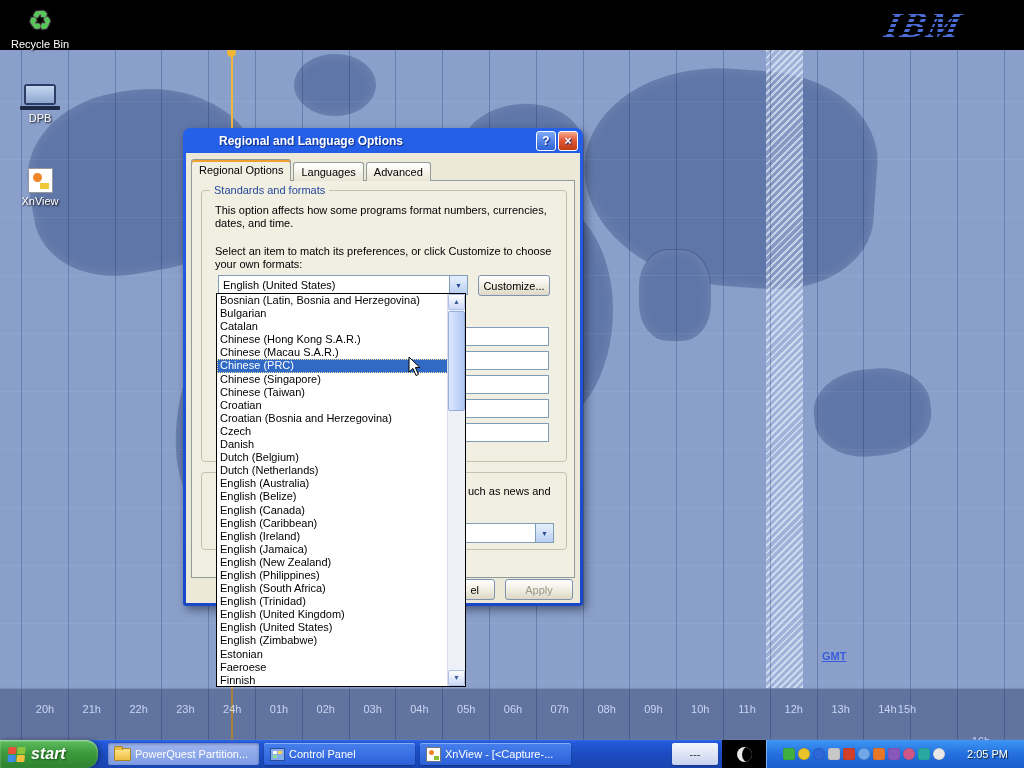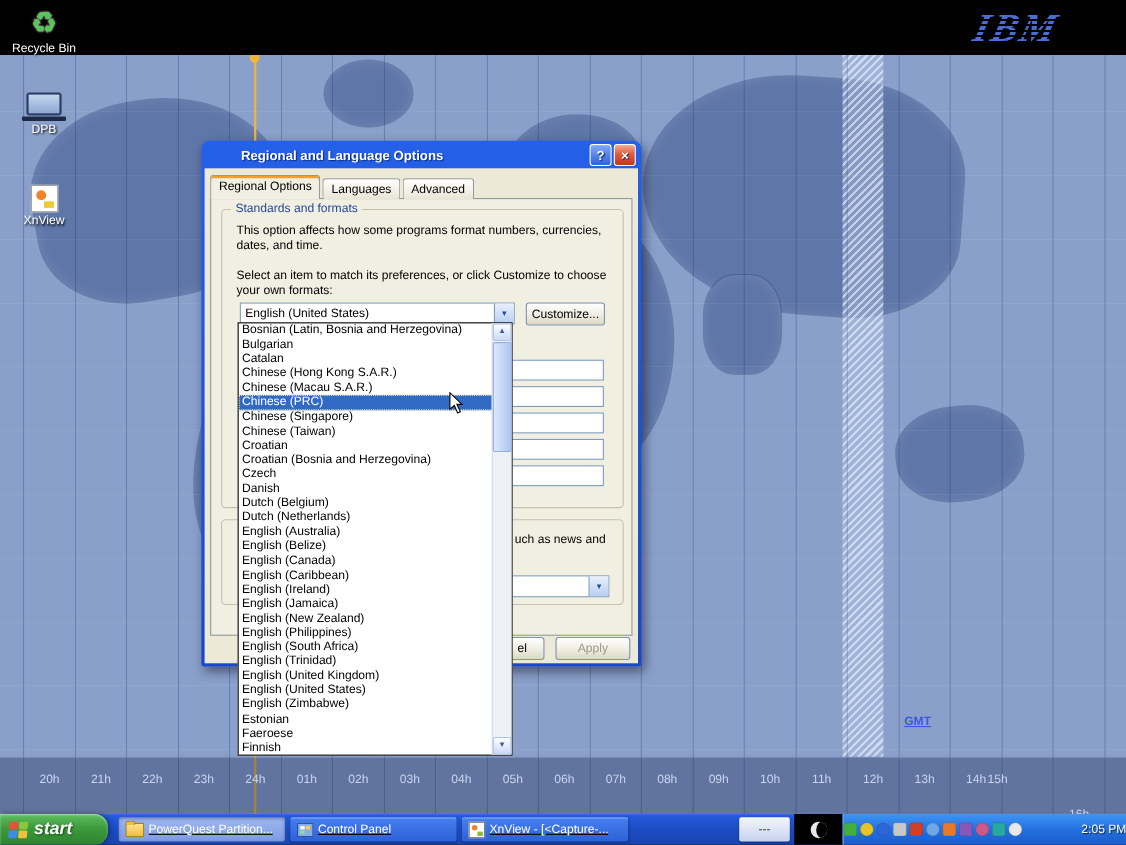--- a/index.html
+++ b/index.html
@@ -100,21 +100,21 @@
   .taskbar{position:absolute;left:0;top:740px;width:1024px;height:28px;z-index:300;
            background:linear-gradient(#2E67E8 0%,#2258D8 10%,#1C4BC0 55%,#1845B0 100%);}
   .start{position:absolute;left:0;top:0;width:98px;height:28px;border-radius:0 12px 12px 0;box-sizing:border-box;
          background:linear-gradient(#5FBF5F 0%,#3D9B3D 45%,#2E822E 100%);
          box-shadow:inset 0 1px 2px rgba(255,255,255,.5),2px 0 5px rgba(0,0,0,.35);
          display:flex;align-items:center;gap:6px;padding-left:8px;color:#fff;
          font-style:italic;font-weight:bold;font-size:16px;text-shadow:1px 1px 2px #145014;}
   .flag{width:17px;height:15px;display:grid;grid-template-columns:8px 8px;grid-template-rows:7px 7px;gap:1px;transform:skew(-5deg);}
   .flag i{border-radius:1px;}
   .f1{background:#E8503C;} .f2{background:#8CC63C;} .f3{background:#3C8CE8;} .f4{background:#F0C03C;}
-  .task-btns{position:absolute;left:108px;top:3px;display:flex;gap:5px;text-decoration:underline;}
+  .task-btns{position:absolute;left:108px;top:3px;display:flex;gap:5px;}
   .task-btn{width:151px;height:22px;border-radius:2px;box-sizing:border-box;
             background:linear-gradient(#4780EE,#2C60D8);
             box-shadow:inset 0 1px 0 rgba(255,255,255,.35),0 1px 2px rgba(0,0,10,.3);
             display:flex;align-items:center;gap:4px;padding:0 6px;color:#fff;font-size:11px;}
   .task-btn.pressed{background:linear-gradient(#9FB6EE,#7E9CE4);box-shadow:inset 0 1px 3px rgba(0,0,40,.35);}
   .task-label{white-space:nowrap;overflow:hidden;}
   .task-ic{flex:none;}
   .folder-icon{width:15px;height:11px;background:linear-gradient(#FFE488,#ECBE44);border:1px solid #A88420;border-radius:1px;position:relative;}
   .folder-icon::before{content:'';position:absolute;left:-1px;top:-3px;width:7px;height:3px;background:#ECBE44;
                        border:1px solid #A88420;border-bottom:none;border-radius:2px 2px 0 0;}
@@ -126,21 +126,21 @@
   .xnview-icon::after{content:'';position:absolute;right:1px;bottom:1px;width:5px;height:4px;background:#88C030;}
   .overflow-btn{position:absolute;left:672px;top:3px;width:46px;height:22px;border-radius:2px;
             background:linear-gradient(#F4F6FC,#C6D2EE);color:#333;font-size:11px;
             display:flex;align-items:center;justify-content:center;box-shadow:0 1px 2px rgba(0,0,20,.3);}
   .black-box{position:absolute;left:722px;top:0;width:44px;height:28px;background:#000;
             display:flex;align-items:center;justify-content:center;}
   .crescent{width:15px;height:15px;border-radius:50%;background:#E8E8E8;position:relative;overflow:hidden;}
   .crescent::after{content:'';position:absolute;left:5px;top:-1px;width:15px;height:17px;border-radius:50%;background:#000;}
   .tray{position:absolute;left:766px;top:0;right:0;height:28px;box-sizing:border-box;
         background:linear-gradient(#3E96F4 0%,#2470E0 50%,#1A5CCB 100%);border-left:1px solid #7CB4F8;
-        display:flex;align-items:center;gap:2px;padding:0 0;}
+        display:flex;align-items:center;gap:2px;padding:0 16px;}
   .tray-ic{width:12px;height:12px;flex:none;box-shadow:inset 0 0 1px rgba(0,0,0,.45);}
   .clock{margin-left:auto;color:#fff;font-size:11px;text-shadow:1px 1px 1px #123;padding-left:6px;white-space:nowrap;}
 </style>
 </head>
 <body>
 
 <div class="map">
   <div class="land" style="left:30px;top:40px;width:230px;height:180px;border-radius:45% 55% 50% 40%;transform:rotate(-10deg);"></div>
   <div class="land" style="left:180px;top:250px;width:115px;height:220px;border-radius:40% 60% 45% 55%;transform:rotate(14deg);"></div>
   <div class="land" style="left:295px;top:5px;width:80px;height:60px;border-radius:50%;"></div>

